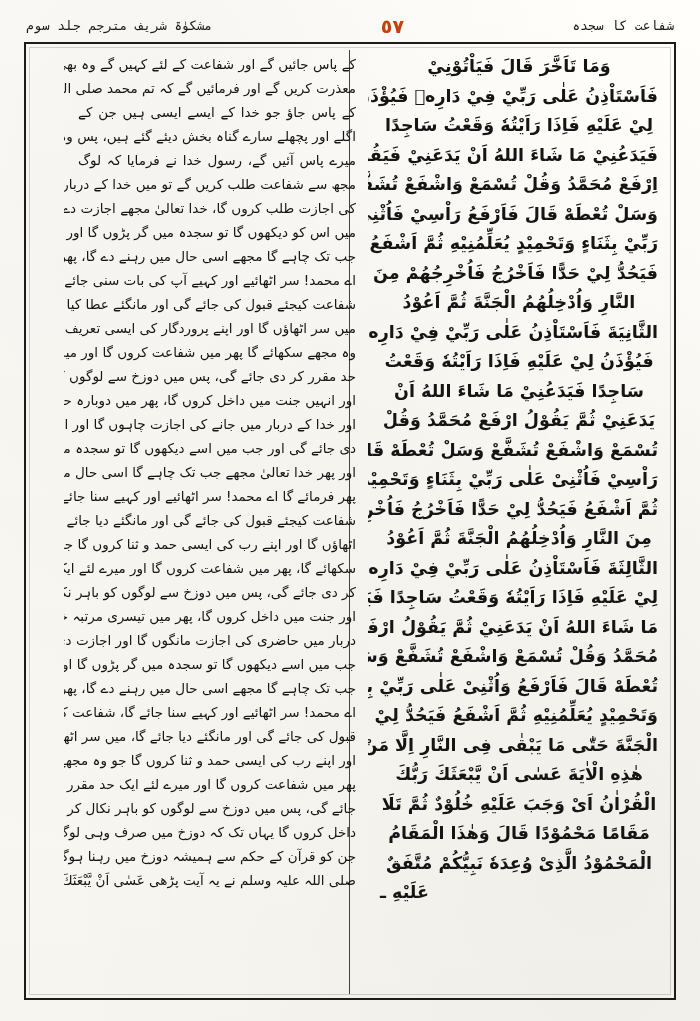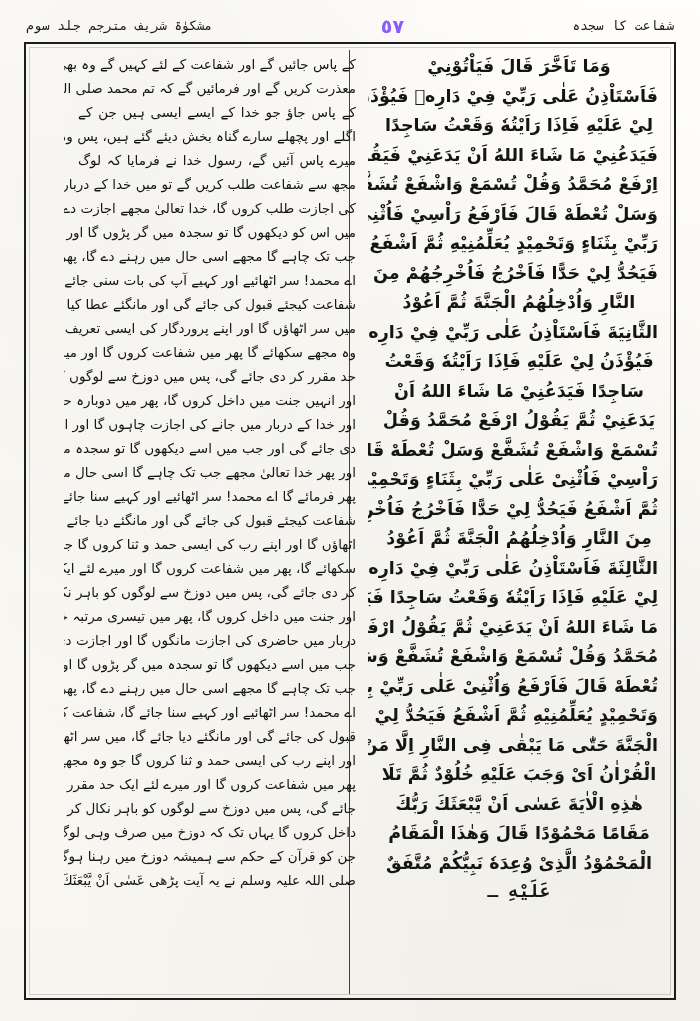--- a/index.html
+++ b/index.html
@@ -44,21 +44,21 @@
   .header-txt {
     font-family: Liberation Mono, monospace;
     font-size: 13px;
     color: #1a1a1a;
     white-space: nowrap;
     letter-spacing: 0px;
   }
   .page-number {
     font-size: 19px;
     font-weight: bold;
-    color: #8b5cf6;
+    color: #c2410c;
     letter-spacing: 1px;
   }
 
   
   .frame {
     position: absolute;
     top: 42px;
     left: 24px;
     width: 652px;
     height: 958px;
@@ -134,22 +134,21 @@
     font-size: 13.5px;
     line-height: 24.0px;
     letter-spacing: 0px;
     text-align: justify;
     text-align-last: justify;
   }
   .col-urdu .line.short {
     text-align-last: right;
   }
   .col-arabic .line.short {
-    text-align: center;
-    font-family: Liberation Mono, monospace;
+    text-align: left;
   }
 </style>
 </head>
 <body>
 
 <div class="page">
   <div class="paper-tint"></div>
 
   <div class="header">
     <div class="header-txt">شفاعت کا سجدہ</div>
@@ -180,22 +179,22 @@
           <div class="line">رَاْسِيْ فَاُثْنِىْ عَلٰى رَبِّيْ بِثَنَاءٍ وَتَحْمِيْدٍ يُعَلِّمُنِيْهِ</div>
           <div class="line">ثُمَّ اَشْفَعُ فَيَحُدُّ لِيْ حَدًّا فَاَخْرُجُ فَاُخْرِجُهُمْ</div>
           <div class="line">مِنَ النَّارِ وَاُدْخِلُهُمُ الْجَنَّةَ ثُمَّ اَعُوْدُ</div>
           <div class="line">الثَّالِثَةَ فَاَسْتَاْذِنُ عَلٰى رَبِّيْ فِيْ دَارِهٖ فَيُؤْذَنُ</div>
           <div class="line">لِيْ عَلَيْهِ فَاِذَا رَاَيْتُهٗ وَقَعْتُ سَاجِدًا فَيَدَعُنِيْ</div>
           <div class="line">مَا شَاءَ اللهُ اَنْ يَدَعَنِيْ ثُمَّ يَقُوْلُ ارْفَعْ</div>
           <div class="line">مُحَمَّدُ وَقُلْ تُسْمَعْ وَاشْفَعْ تُشَفَّعْ وَسَلْ</div>
           <div class="line">تُعْطَهْ قَالَ فَاَرْفَعُ وَاُثْنِىْ عَلٰى رَبِّيْ بِثَنَاءٍ</div>
           <div class="line">وَتَحْمِيْدٍ يُعَلِّمُنِيْهِ ثُمَّ اَشْفَعُ فَيَحُدُّ لِيْ حَدًّا</div>
           <div class="line">الْجَنَّةَ حَتّٰى مَا يَبْقٰى فِى النَّارِ اِلَّا مَنْ حَبَسَهُ</div>
+          <div class="line">هٰذِهِ الْاٰيَةَ عَسٰى اَنْ يَّبْعَثَكَ رَبُّكَ</div>
           <div class="line">الْقُرْاٰنُ اَىْ وَجَبَ عَلَيْهِ خُلُوْدٌ ثُمَّ تَلَا</div>
-          <div class="line">هٰذِهِ الْاٰيَةَ عَسٰى اَنْ يَّبْعَثَكَ رَبُّكَ</div>
           <div class="line">مَقَامًا مَحْمُوْدًا قَالَ وَهٰذَا الْمَقَامُ</div>
           <div class="line">الْمَحْمُوْدُ الَّذِىْ وُعِدَهٗ نَبِيُّكُمْ مُتَّفَقٌ</div>
           <div class="line short">عَلَيْهِ ـ</div>
         </div>
     </div>
     <div class="col col-urdu">
       <div class="lines" id="urdu-lines">
           <div class="line">کے پاس جائیں گے اور شفاعت کے لئے کہیں گے وہ بھی</div>
           <div class="line">معذرت کریں گے اور فرمائیں گے کہ تم محمد صلی اللہ علیہ وسلم</div>
           <div class="line">کے پاس جاؤ جو خدا کے ایسے ایسی ہیں جن کے</div>

